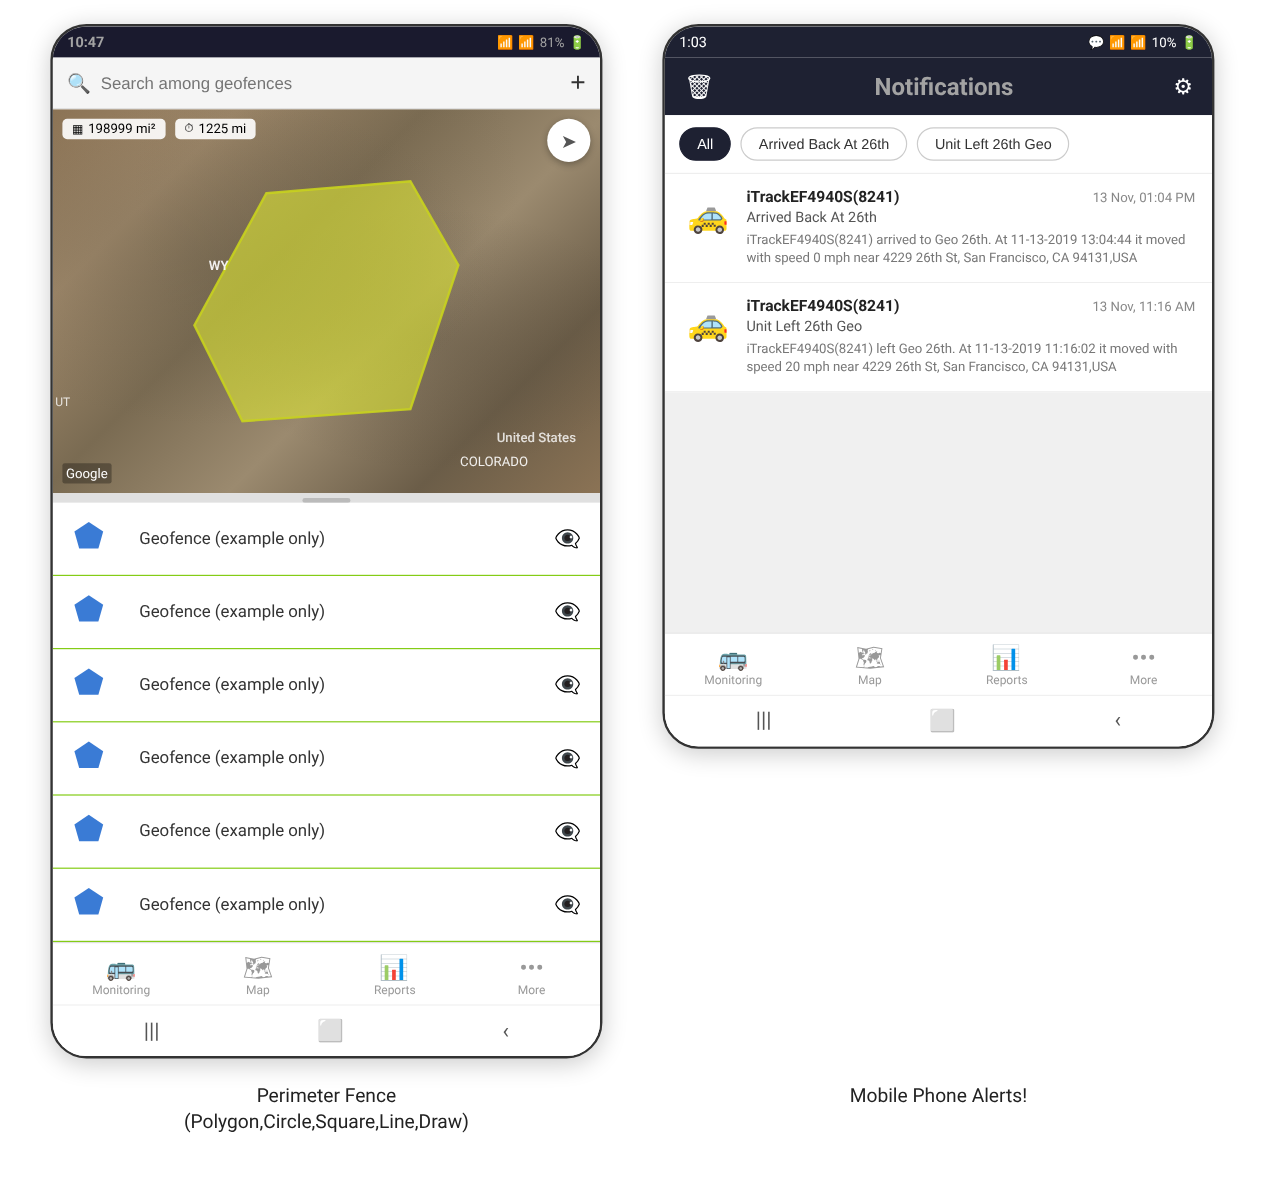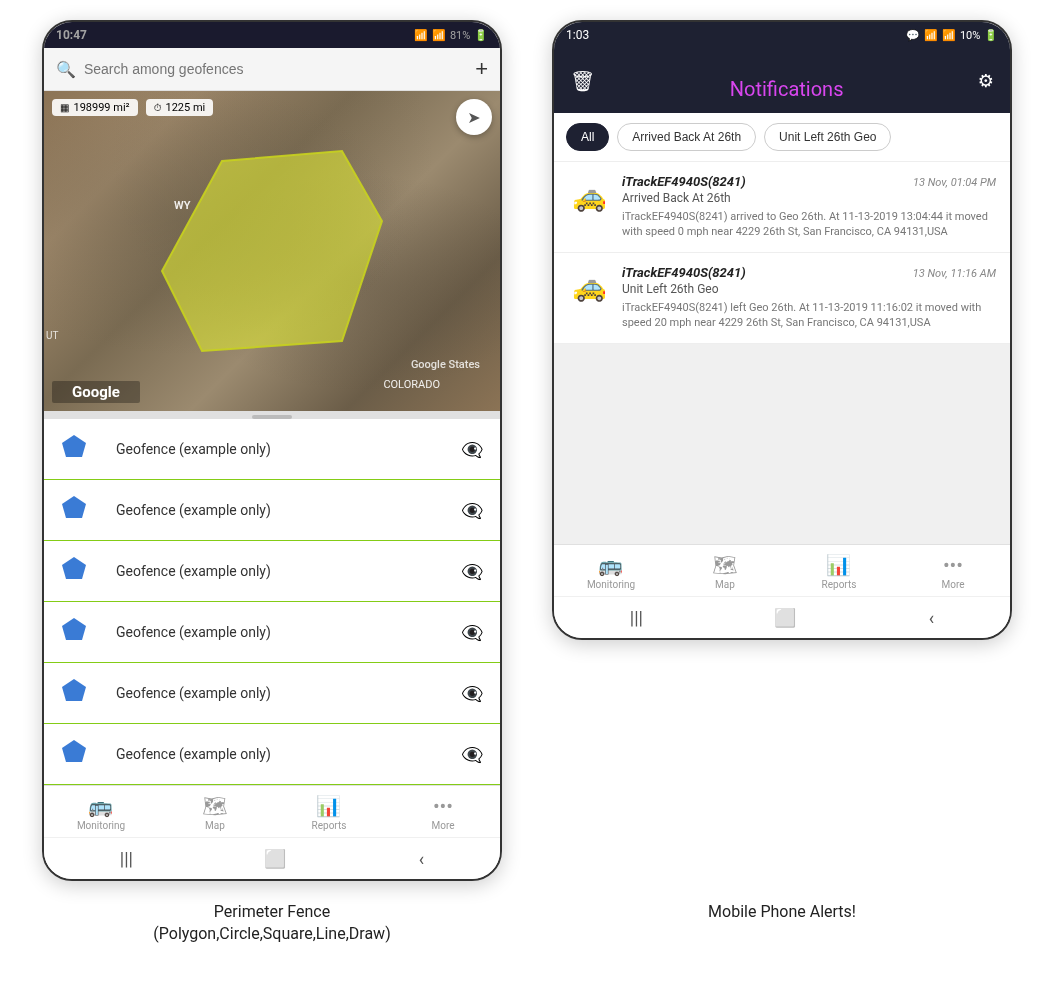--- a/index.html
+++ b/index.html
@@ -148,42 +148,42 @@
     .map-label-co {
       position: absolute;
       bottom: 20px;
       right: 60px;
       font-size: 11px;
       color: rgba(255,255,255,0.9);
       font-weight: 400;
     }
     .map-label-wy {
       position: absolute;
-      top: 108px;
+      top: 124px;
       left: 130px;
       font-size: 11px;
       color: rgba(255,255,255,0.9);
       font-weight: 600;
     }
     .map-label-ut {
       position: absolute;
       bottom: 70px;
       left: 2px;
       font-size: 10px;
       color: rgba(255,255,255,0.8);
     }
     .google-logo {
       position: absolute;
       bottom: 8px;
       left: 8px;
-      font-size: 15px;
+      font-size: 11px;
       color: #fff;
-      font-weight: 700;
+      font-weight: 400;
       background: rgba(0,0,0,0.3);
-      padding: 2px 20px;
+      padding: 2px 3px;
       border-radius: 2px;
     }
 
     .scroll-indicator {
       height: 4px;
       background: #e0e0e0;
       display: flex;
       justify-content: center;
       padding: 4px 0;
     }
@@ -260,23 +260,22 @@
     .notif-header {
       background: #1e2132;
       color: #fff;
       display: flex;
       align-items: center;
       justify-content: space-between;
       padding: 12px 16px;
     }
     .notif-title {
       font-size: 20px;
-      font-weight: 400;
-      color: #d946ef;
-      margin-top: 17px;
+      font-weight: 700;
+      color: #a3a3a3;
     }
     .notif-trash { font-size: 20px; color: #fff; cursor: pointer; }
     .notif-settings { font-size: 18px; color: #fff; cursor: pointer; }
 
     .filter-tabs {
       display: flex;
       gap: 8px;
       padding: 10px 12px;
       background: #fff;
       border-bottom: 1px solid #eee;
@@ -321,21 +320,20 @@
     }
     .car-icon {
       font-size: 28px;
     }
     .notif-content { flex: 1; }
     .notif-row1 {
       display: flex;
       justify-content: space-between;
       align-items: baseline;
       margin-bottom: 2px;
-      font-style: italic;
     }
     .notif-device {
       font-size: 13px;
       font-weight: 700;
       color: #222;
     }
     .notif-time {
       font-size: 11px;
       color: #888;
     }
@@ -417,21 +415,21 @@
             <span style="font-size:10px;">⏱</span>
             <span>1225 mi</span>
           </div>
         </div>
 
         <div class="compass-btn">
           <span style="font-size:16px;color:#555;">➤</span>
         </div>
 
         <span class="map-label-wy">WY</span>
-        <span class="map-label-us">Google States</span>
+        <span class="map-label-us">United States</span>
         <span class="map-label-co">COLORADO</span>
         <span class="map-label-ut">UT</span>
         <span class="google-logo">Google</span>
       </div>
     </div>
 
     <div class="scroll-indicator">
       <div class="scroll-indicator-bar"></div>
     </div>
 

